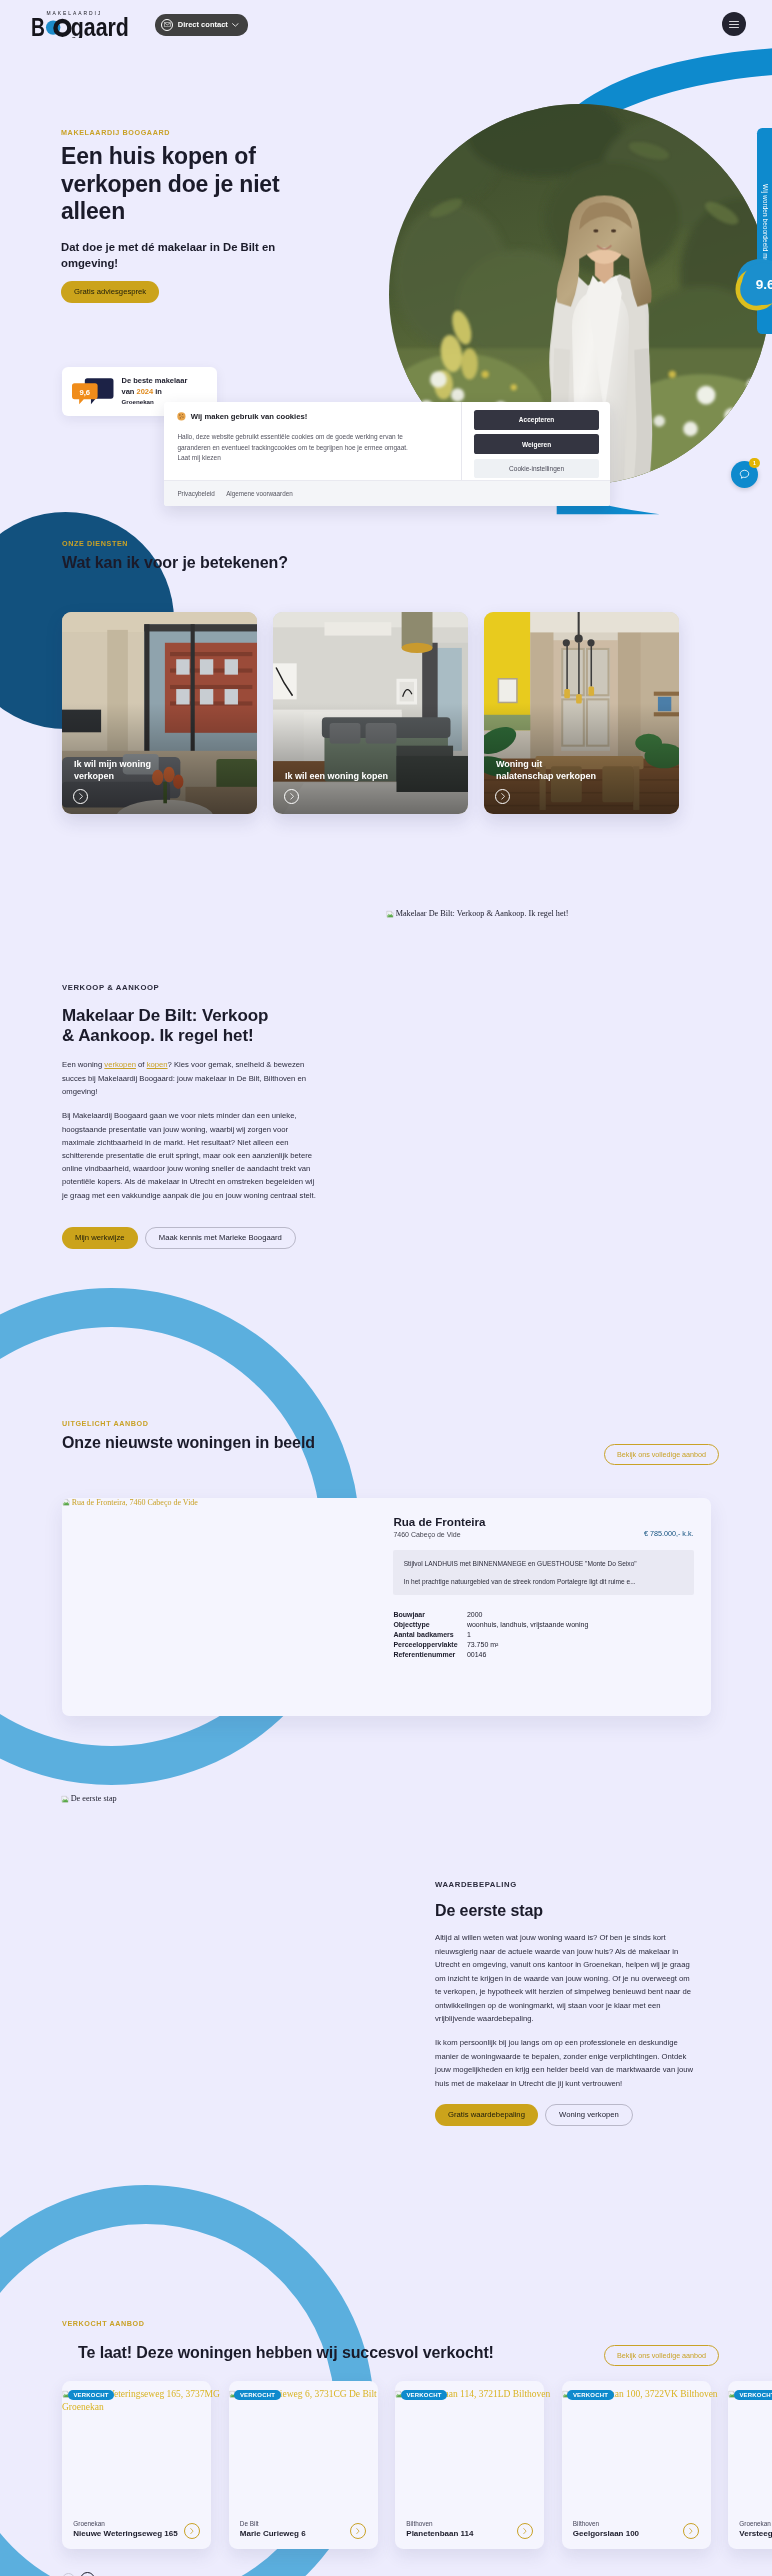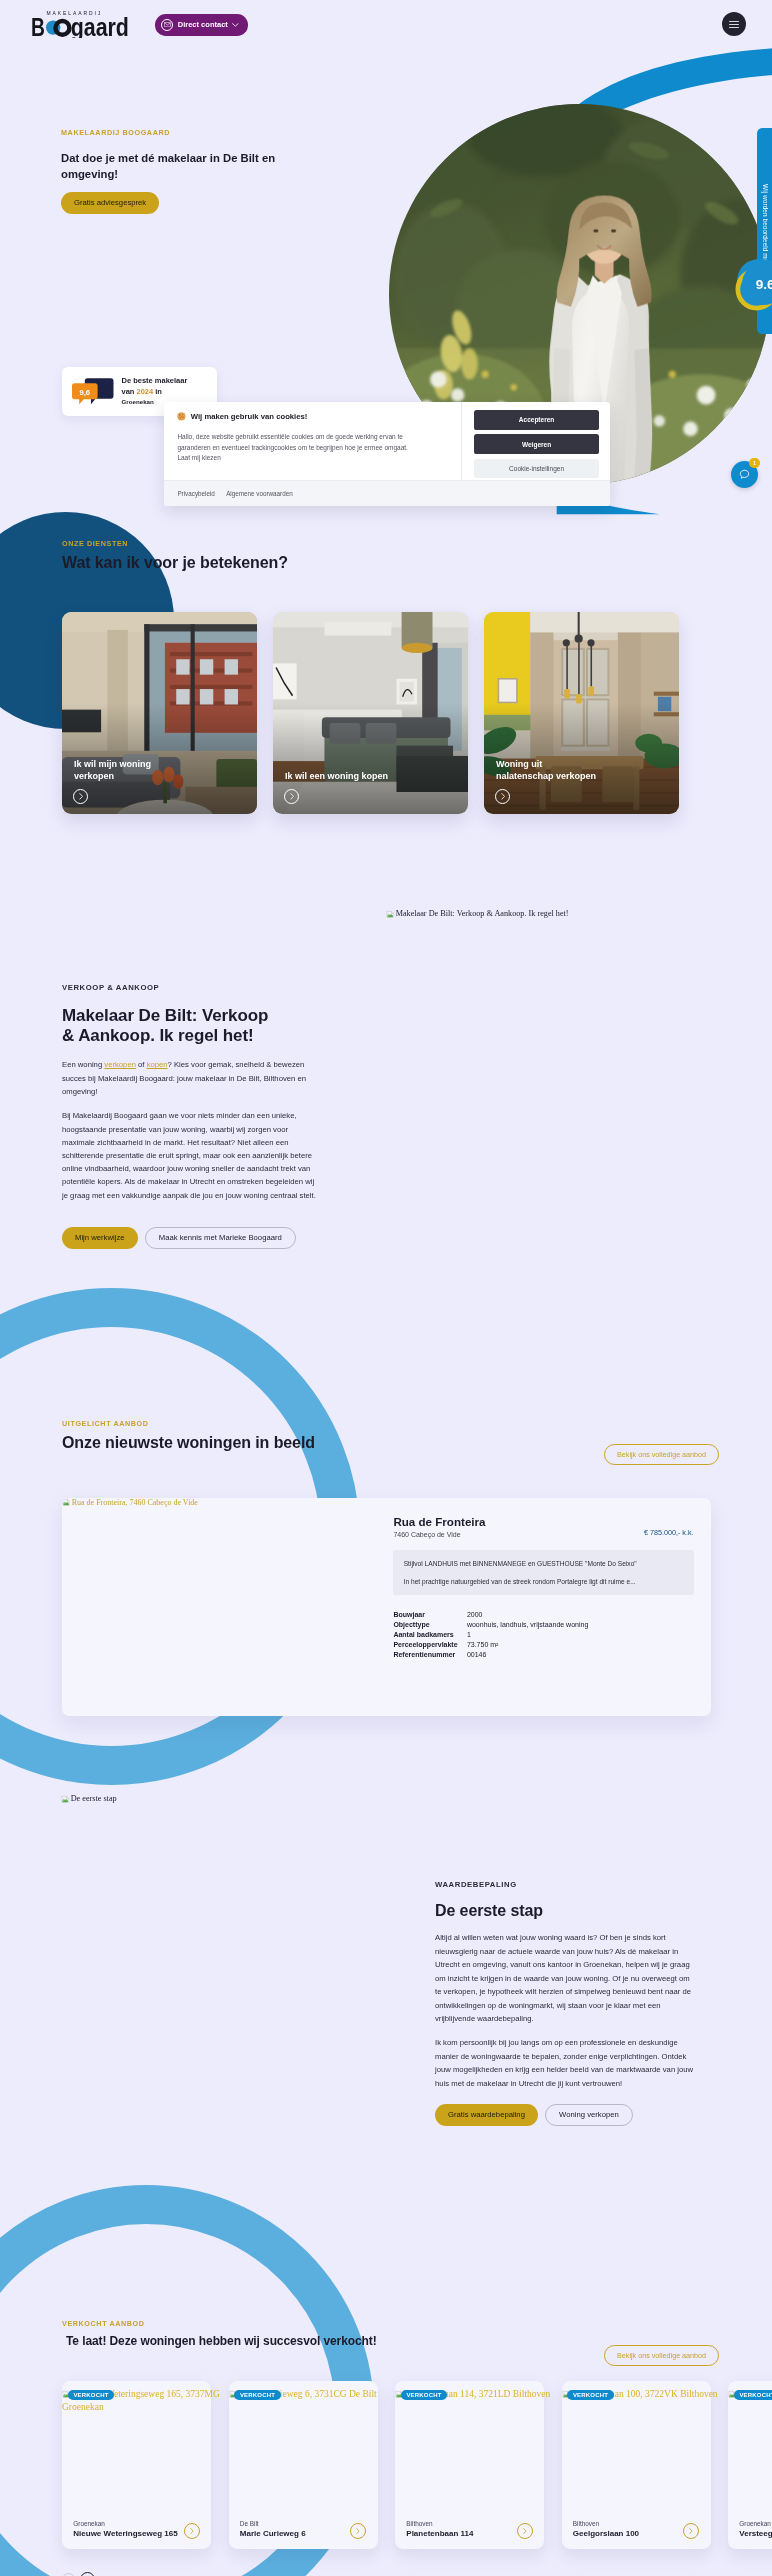--- a/index.html
+++ b/index.html
@@ -21,21 +21,21 @@
     overflow-x:hidden;
   }
   .page{position:relative;width:773px;overflow:hidden;min-height:3907px;}
 
   
   header.site-head{position:absolute;top:0;left:0;width:773px;height:49px;z-index:40;}
   .logo{position:absolute;left:31px;top:9.3px;width:101px;height:29px;}
   .logo svg{display:block;}
   .direct-contact{
     position:absolute;left:155px;top:14px;height:21.6px;
-    background:#701a75;color:#fff;border-radius:10.8px;
+    background:#404040;color:#fff;border-radius:10.8px;
     display:flex;align-items:center;gap:4.6px;padding:0 9.3px 0 6.2px;
     font-size:7.5px;font-weight:600;cursor:pointer;border:none;
   }
   .dc-ico{width:12px;height:12px;border:0.7px solid #fff;border-radius:50%;
     display:flex;align-items:center;justify-content:center;}
   .burger{position:absolute;right:27px;top:12.4px;width:24px;height:24px;border-radius:50%;
     background:#232330;display:flex;flex-direction:column;align-items:center;justify-content:center;gap:2.1px;cursor:pointer;}
   .burger i{display:block;width:9.8px;height:1.2px;background:#d8d8dc;border-radius:1px;}
 
   
@@ -118,21 +118,21 @@
   .featured{position:absolute;left:0;top:0;width:773px;}
   .ring-light{position:absolute;border-radius:50%;border-style:solid;border-color:#5BAFDE;}
   .feat-head{position:absolute;left:62px;top:1419px;}
   .feat-title{font-size:16px;font-weight:700;margin:0;color:#1B1B2A;letter-spacing:-0.1px;}
   .feat-cta{position:absolute;left:604px;top:1444px;}
   .feat-card{position:absolute;left:62px;top:1498px;width:649px;height:218px;background:#F5F5FE;border-radius:7.2px;
      box-shadow:0 8.2px 20.6px rgba(45,45,95,.09);display:flex;overflow:hidden;}
   .feat-img{width:319px;position:relative;}
   .feat-img .broken{position:absolute;left:0px;top:-0.5px;color:#C9A227;font-size:8px;white-space:nowrap;}
   .feat-info{flex:1;padding:16.5px 17.5px 0 12.4px;}
-  .feat-top{display:flex;justify-content:space-between;align-items:flex-start;}
+  .feat-top{display:flex;justify-content:space-between;align-items:flex-end;}
   .feat-name{font-size:11.6px;font-weight:700;margin:0;color:#1B1B2A;}
   .feat-sub{font-size:7px;color:#44444f;margin:3.6px 0 0;}
   .feat-price{font-size:7.2px;color:#12517E;font-weight:500;margin-top:13.4px;white-space:nowrap;}
   .feat-desc{background:#E9E9F3;border-radius:2.1px;margin:12.4px 0 0;padding:8.2px 10.3px;}
   .feat-desc p{font-size:6.6px;color:#2b2b3a;margin:0 0 8.2px;line-height:1.5;}
   .feat-desc p:last-child{margin:0;}
   .feat-table{margin-top:14.4px;font-size:7px;color:#1B1B2A;border-collapse:collapse;}
   .feat-table td{padding:1.5px 0;vertical-align:top;}
   .feat-table td.k{font-weight:700;padding-right:9.3px;white-space:nowrap;}
 
@@ -140,21 +140,21 @@
   .value-sec{position:absolute;left:0;top:0;width:773px;}
   .value-img{position:absolute;left:61px;top:1794px;}
   .value-copy{position:absolute;left:435px;top:1878px;width:262px;}
   .value-h2{font-size:16px;font-weight:700;margin:0 0 11.3px;color:#1B1B2A;letter-spacing:-0.1px;}
   .value-copy p{font-size:7.7px;line-height:1.76;color:#2b2b3d;margin:0 0 10.3px;}
   .value-btns{display:flex;gap:7.2px;margin-top:13.4px;}
 
   
   .sold{position:absolute;left:0;top:0;width:773px;}
   .sold-head{position:absolute;left:62px;top:2319px;}
-  .sold-title{font-size:12px;font-weight:700;margin:4px;color:#1B1B2A;letter-spacing:-0.1px;}
+  .sold-title{font-size:16px;font-weight:700;margin:16px;color:#1B1B2A;letter-spacing:-0.1px;}
   .sold-cta{position:absolute;left:604px;top:2345px;}
   .sold-track{position:absolute;left:62px;top:2381px;display:flex;gap:17.5px;}
   .sold-card{position:relative;width:149px;min-height:168px;text-decoration:none;background:#F5F5FE;border-radius:8.2px;
      box-shadow:0 6.2px 15.5px rgba(45,45,95,.10);display:flex;flex-direction:column;justify-content:flex-end;
      padding:0 11.3px 10.3px;flex:none;}
   .sold-card .alt{position:absolute;left:0;top:7.2px;width:166px;color:#D9B424;font-size:9.5px;line-height:1.34;
      font-family:"Liberation Serif",serif;display:block;}
   .sold-badge{position:absolute;left:5.7px;top:9.3px;z-index:2;background:#0E8ACD;color:#fff;font-size:6px;font-weight:700;
      letter-spacing:0.2px;border-radius:5.7px;padding:2.1px 5.7px;font-family:"Liberation Sans",sans-serif;}
   .sold-city{font-size:6.4px;color:#46465a;}
@@ -314,20 +314,21 @@
 
           <path d="M318 470 l-4 140 q-2 50 6 123 l30 0 q-8 -74 -6 -124 l4 -136 Z" fill="#dddbd5"></path>
           <path d="M500 470 l6 140 q2 50 -6 123 l-30 0 q8 -74 6 -124 l-4 -136 Z" fill="#d4d2cc"></path>
           <rect x="318" y="612" width="52" height="121" fill="#c9cdd4" opacity=".85"></rect>
         </g>
       </svg>
     </div>
 
     <div class="hero-copy">
       <p class="eyebrow">MAKELAARDIJ BOOGAARD</p>
+      <h1 class="hero-h1">Een huis kopen of verkopen doe je niet alleen</h1>
       <h2 class="hero-h2">Dat doe je met dé makelaar in De Bilt en omgeving!</h2>
       <a class="btn-gold" href="#">Gratis adviesgesprek</a>
     </div>
 
     <div class="rating-card">
       <div class="rating-bubbles">
         <svg viewBox="0 0 82 60" width="42" height="31">
           <path d="M30 4 h46 a5 5 0 0 1 5 5 v30 a5 5 0 0 1 -5 5 h-30 l-9 11 v-11 h-7 a5 5 0 0 1 -5 -5 v-30 a5 5 0 0 1 5 -5 z" fill="#1C2246"></path>
           <path d="M5 14 h40 a5 5 0 0 1 5 5 v21 a5 5 0 0 1 -5 5 h-22 l-9 10 v-10 h-9 a5 5 0 0 1 -5 -5 v-21 a5 5 0 0 1 5 -5 z" fill="#F08C1A"></path>
           <text x="25" y="37" text-anchor="middle" font-family="Liberation Sans, sans-serif" font-size="15" font-weight="700" fill="#fff">9,6</text>

